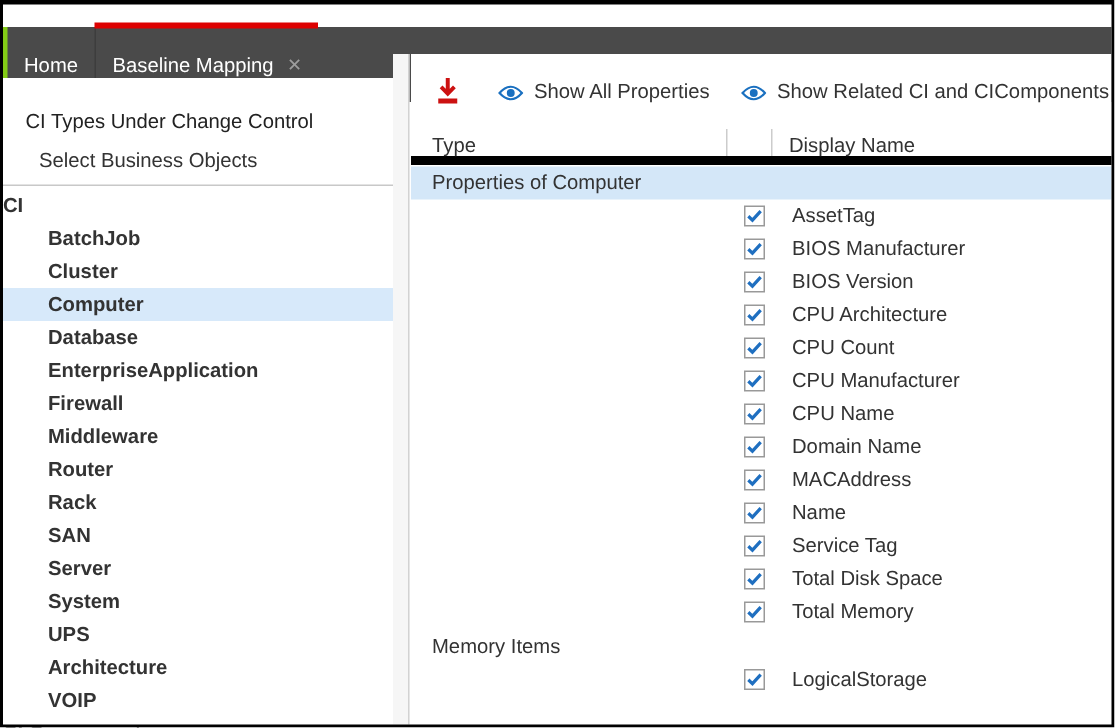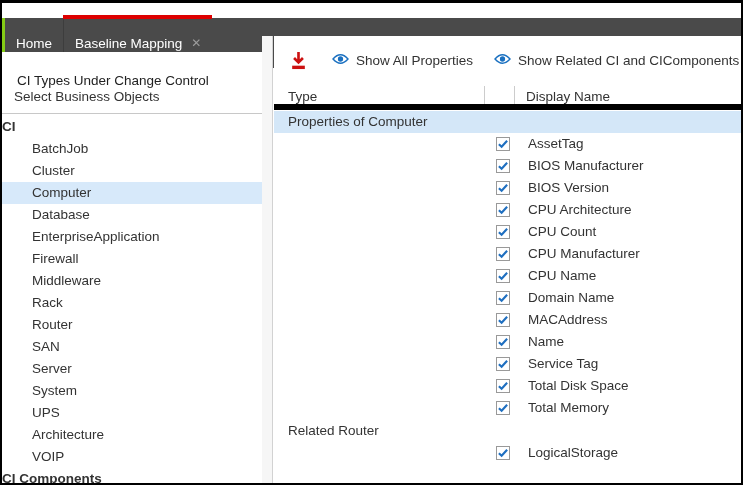--- a/index.html
+++ b/index.html
@@ -16,33 +16,33 @@
   .tab { position:relative; display:flex; align-items:center; padding:0 11px; color:#fff; cursor:default; }
   .tab + .tab { border-left:1px solid #3d3d3d; }
   .tab.active::before { content:""; position:absolute; left:-1px; right:0; top:-3px; height:4px;
     background:var(--active-tab-stripe,#dd0000); }
   .tab .close { margin-left:9px; color:#9d9d9d; font-size:12px; line-height:1; }
 
   
   .sidebar { position:absolute; left:2px; top:52px; width:260px; bottom:2px; background:#fff; }
   .gutter { position:absolute; left:262px; top:36px; width:11px; bottom:2px; background:#f6f6f6; border-right:1px solid #d2d2d2; }
   .sb-title { padding:21px 0 0 15px; color:#222; }
-  .sb-subtitle { margin-top:1px; padding-left:12px; color:#333; }
+  .sb-subtitle { margin-top:11px; padding-left:24px; color:#333; }
   .sb-rule { margin-top:9px; border:0; border-top:1px solid #c8c8c8; }
   .tree { list-style:none; margin-top:2px; }
   .tree li { height:22px; line-height:22px; white-space:nowrap; cursor:pointer; }
   .tree li.lvl0 { font-weight:bold; }
-  .tree li.lvl1 { padding-left:30px; }
+  .tree li.lvl1 { padding-left:30px;font-weight:bold; }
   .tree li.selected { background:var(--selected-item-bg,#d7e9fa); }
 
   
   .panel { position:absolute; left:274px; top:36px; right:2px; bottom:2px; background:#fff; }
   .toolbar { position:relative; height:50px; }
   .dl-btn { position:absolute; left:16px; top:15px; width:18px; height:20px; color:var(--download-icon,#cc1111); cursor:pointer; }
-  .tool-toggle { position:absolute; top:17px; display:flex; align-items:flex-start; gap:7px; cursor:pointer; }
+  .tool-toggle { position:absolute; top:17px; display:flex; align-items:flex-end; gap:7px; cursor:pointer; }
   .tool-toggle .eye { color:var(--eye-icon,#1a70c0); display:inline-flex; }
   .tool-toggle.t1 { left:58px; }
   .tool-toggle.t2 { left:220px; }
 
   .grid-header { position:relative; height:24px; border-bottom:6px solid #000000; }
   .grid-header .col-type { position:absolute; left:14px; top:3px; }
   .grid-header .col-display { position:absolute; left:252px; top:3px; }
   .vline { position:absolute; top:0; bottom:0; width:1px; background:#ccc; }
   .vline.v1 { left:210px; } .vline.v2 { left:240px; }
 
@@ -74,22 +74,22 @@
   <hr class="sb-rule">
   <ul class="tree">
       <li class="lvl0">CI</li>
       <li class="lvl1">BatchJob</li>
       <li class="lvl1">Cluster</li>
       <li class="lvl1 selected">Computer</li>
       <li class="lvl1">Database</li>
       <li class="lvl1">EnterpriseApplication</li>
       <li class="lvl1">Firewall</li>
       <li class="lvl1">Middleware</li>
+      <li class="lvl1">Router</li>
       <li class="lvl1">Rack</li>
-      <li class="lvl1">Router</li>
       <li class="lvl1">SAN</li>
       <li class="lvl1">Server</li>
       <li class="lvl1">System</li>
       <li class="lvl1">UPS</li>
       <li class="lvl1">Architecture</li>
       <li class="lvl1">VOIP</li>
       <li class="lvl0">CI Components</li>
     </ul>
 </div>
 <div class="gutter"></div>
@@ -228,21 +228,21 @@
         <span class="row-label">Total Disk Space</span>
       </div>
       <div class="prop-row">
         <span class="checkbox checked">
           <svg width="12" height="12" viewBox="0 0 14 14">
             <path d="M2.2 7.2 L5.4 10.2 L11.8 3.2" stroke="currentColor" stroke-width="2.5" fill="none"></path>
           </svg>
         </span>
         <span class="row-label">Total Memory</span>
       </div>
-      <div class="section-row">Related Router</div>
+      <div class="section-row">Memory Items</div>
       <div class="prop-row">
         <span class="checkbox checked">
           <svg width="12" height="12" viewBox="0 0 14 14">
             <path d="M2.2 7.2 L5.4 10.2 L11.8 3.2" stroke="currentColor" stroke-width="2.5" fill="none"></path>
           </svg>
         </span>
         <span class="row-label">LogicalStorage</span>
       </div>
     </div>
 </div>

